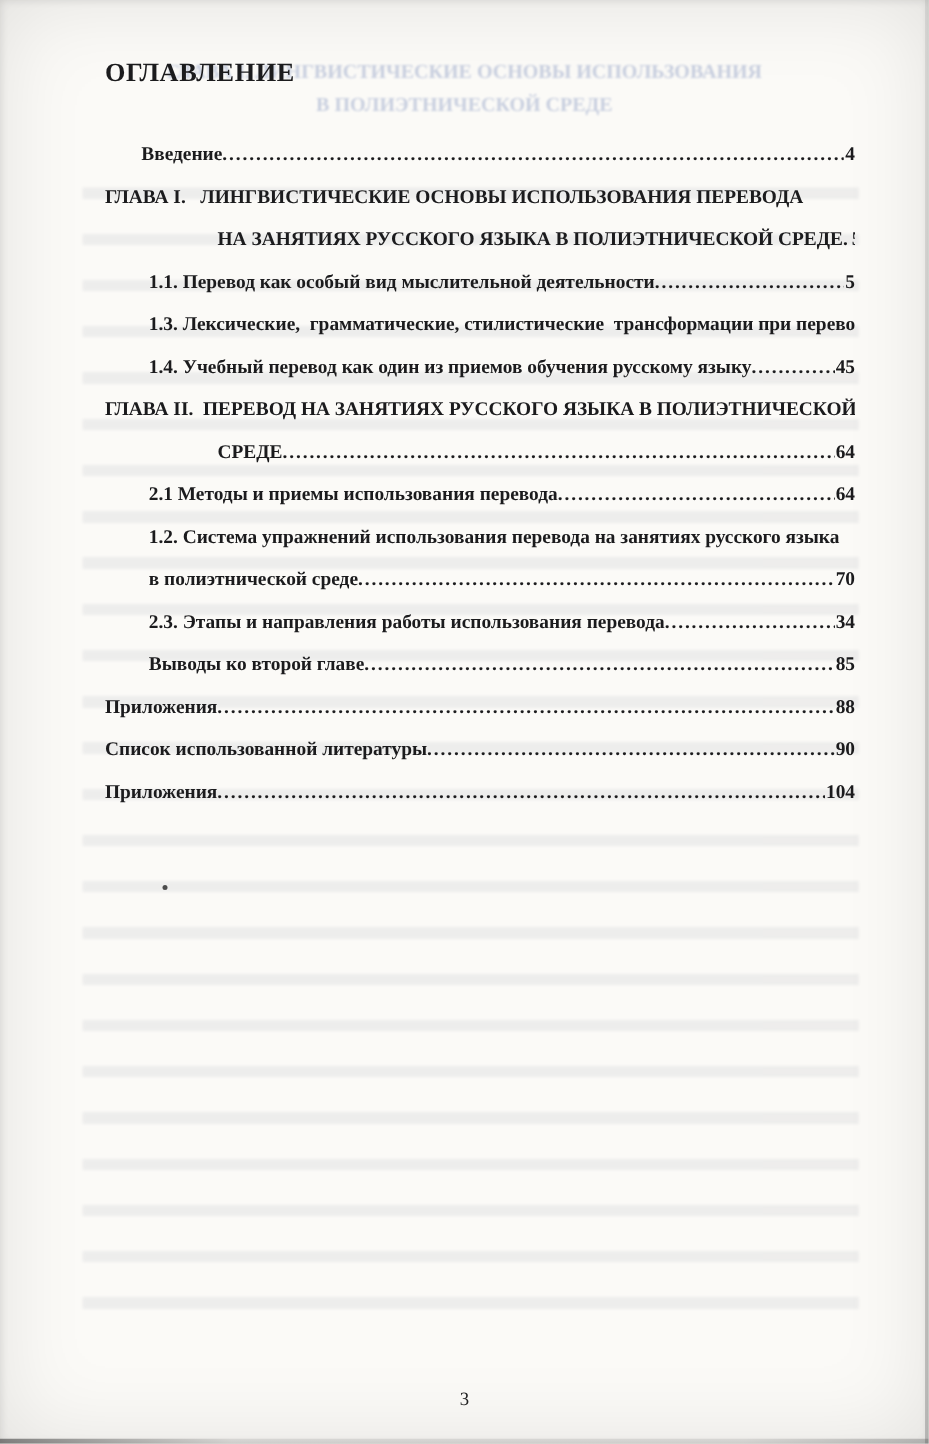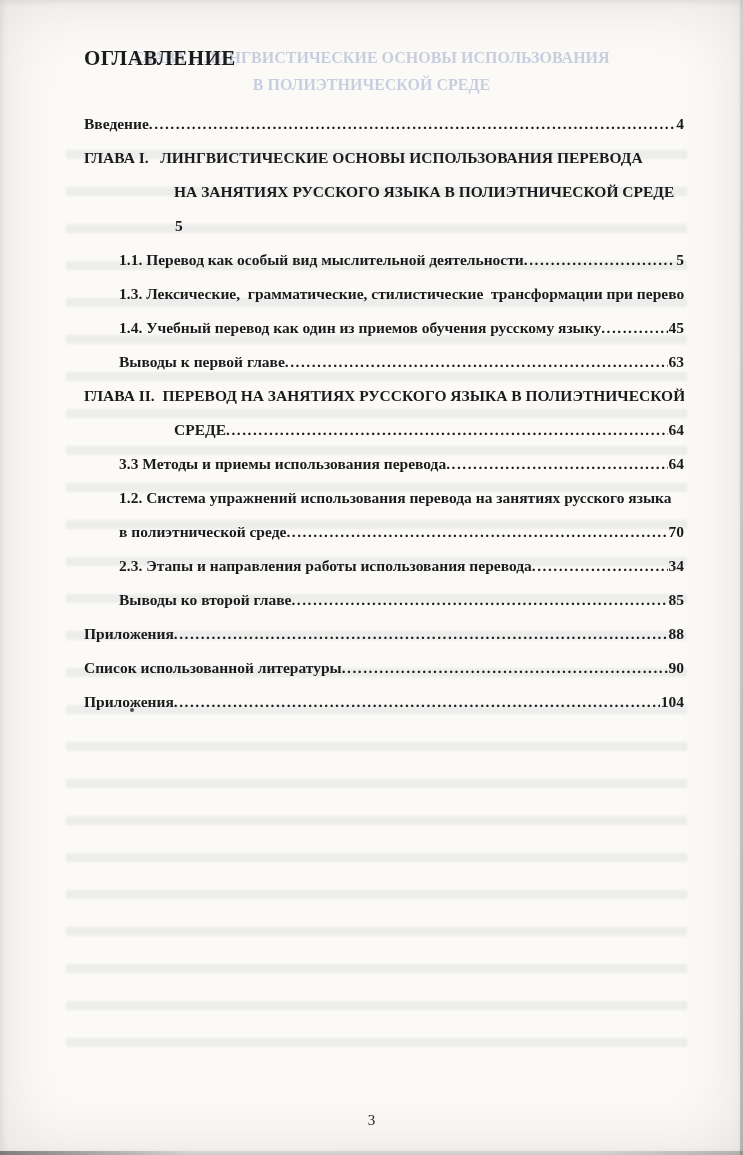--- a/index.html
+++ b/index.html
@@ -109,31 +109,31 @@
     <div>ГЛАВА I.  ЛИНГВИСТИЧЕСКИЕ ОСНОВЫ ИСПОЛЬЗОВАНИЯ</div>
     <div>В ПОЛИЭТНИЧЕСКОЙ СРЕДЕ</div>
   </div>
 
   <div class="bleed"></div>
 
   <div class="content">
     <div class="title">ОГЛАВЛЕНИЕ</div>
     <div class="toc">
         <div class="entry">
-          <div class="line" style="padding-left: 0px;">
+          <div class="line" style="padding-left: 0px; margin-left: 29px;">
             <span class="label">Введение</span>
             <span class="dots"></span>
             <span class="pg">4</span>
           </div>
         </div>
         <div class="entry">
           <div class="line" style="padding-left: 0px;">
             <span class="label">ГЛАВА I.   ЛИНГВИСТИЧЕСКИЕ ОСНОВЫ ИСПОЛЬЗОВАНИЯ ПЕРЕВОДА</span>
           </div>
-          <div class="line" style="padding-left: 90px; flex-direction: column;">
+          <div class="line" style="padding-left: 90px;">
             <span class="label">НА ЗАНЯТИЯХ РУССКОГО ЯЗЫКА В ПОЛИЭТНИЧЕСКОЙ СРЕДЕ</span>
             <span class="dots"></span>
             <span class="pg">5</span>
           </div>
         </div>
         <div class="entry">
           <div class="line" style="padding-left: 35px; justify-content: center;">
             <span class="label">1.1. Перевод как особый вид мыслительной деятельности</span>
             <span class="dots"></span>
             <span class="pg">5</span>
@@ -145,39 +145,32 @@
           </div>
         </div>
         <div class="entry">
           <div class="line" style="padding-left: 35px;">
             <span class="label">1.4. Учебный перевод как один из приемов обучения русскому языку</span>
             <span class="dots"></span>
             <span class="pg">45</span>
           </div>
         </div>
         <div class="entry">
-          <div class="line" style="padding-left: 35px;">
-            <span class="label">Выводы к первой главе</span>
-            <span class="dots"></span>
-            <span class="pg">63</span>
-          </div>
-        </div>
-        <div class="entry">
           <div class="line" style="padding-left: 0px;">
             <span class="label">ГЛАВА II.  ПЕРЕВОД НА ЗАНЯТИЯХ РУССКОГО ЯЗЫКА В ПОЛИЭТНИЧЕСКОЙ</span>
           </div>
           <div class="line" style="padding-left: 90px;">
             <span class="label">СРЕДЕ</span>
             <span class="dots"></span>
             <span class="pg">64</span>
           </div>
         </div>
         <div class="entry">
           <div class="line" style="padding-left: 35px;">
-            <span class="label">3.3 Методы и приемы использования перевода</span>
+            <span class="label">2.1 Методы и приемы использования перевода</span>
             <span class="dots"></span>
             <span class="pg">64</span>
           </div>
         </div>
         <div class="entry">
           <div class="line" style="padding-left: 35px;">
             <span class="label">1.2. Система упражнений использования перевода на занятиях русского языка</span>
           </div>
           <div class="line" style="padding-left: 35px;">
             <span class="label">в полиэтнической среде</span>

